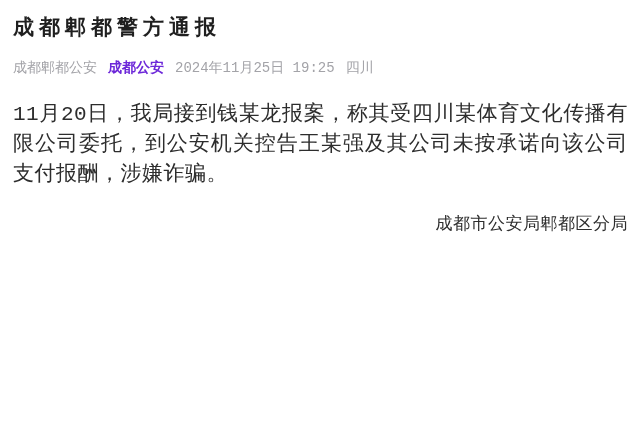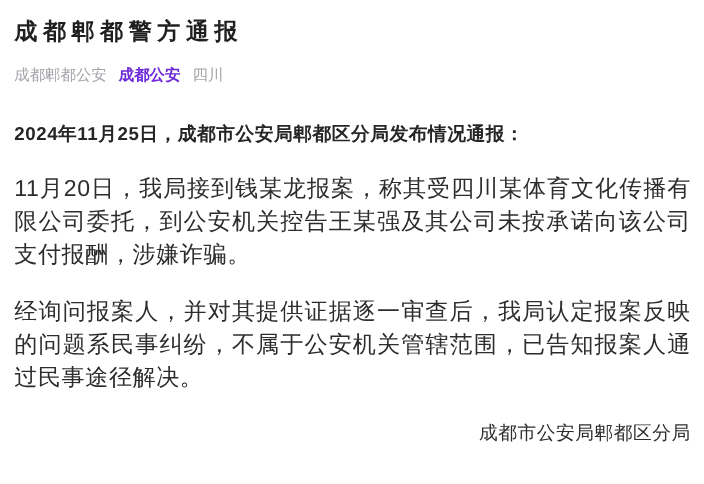--- a/index.html
+++ b/index.html
@@ -2,20 +2,21 @@
 <html><head>
 <meta charset="utf-8">
 <style>
   * { margin: 0; padding: 0; box-sizing: border-box; }
   html, body { width: 640px; height: 440px; background: #ffffff; overflow: hidden; }
   body { font-family: "Liberation Sans", "DejaVu Sans", sans-serif; }
   .page {
     width: 640px; height: 416px;
     background: #ffffff;
     padding: 16px 12px 0 13px;
+    font-family: Liberation Mono, monospace;
   }
   .title {
     font-size: 21px;
     font-weight: 700;
     letter-spacing: 5px;
     color: #1f1f1f;
     line-height: 26px;
   }
   .meta {
     margin-top: 16px;
@@ -68,28 +69,27 @@
 </head>
 <body>
 
 <div class="page">
 
   <h1 class="title">成都郫都警方通报</h1>
 
   <div class="meta">
     <span>成都郫都公安</span>
     <a class="account">成都公安</a>
+    <span>2024年11月25日 19:25</span>
     <span>四川</span>
   </div>
 
-  <p class="lead">2024年11月25日，成都市公安局郫都区分局发布情况通报：</p>
 
   <p class="para">11月20日，我局接到钱某龙报案，称其受四川某体育文化传播有限公司委托，到公安机关控告王某强及其公司未按承诺向该公司支付报酬，涉嫌诈骗。</p>
 
-  <p class="para">经询问报案人，并对其提供证据逐一审查后，我局认定报案反映的问题系民事纠纷，不属于公安机关管辖范围，已告知报案人通过民事途径解决。</p>
 
   <div class="signature">
     <div class="signature-inner">
       <div>成都市公安局郫都区分局</div>
     </div>
   </div>
 
 </div>
 
 </body></html>

